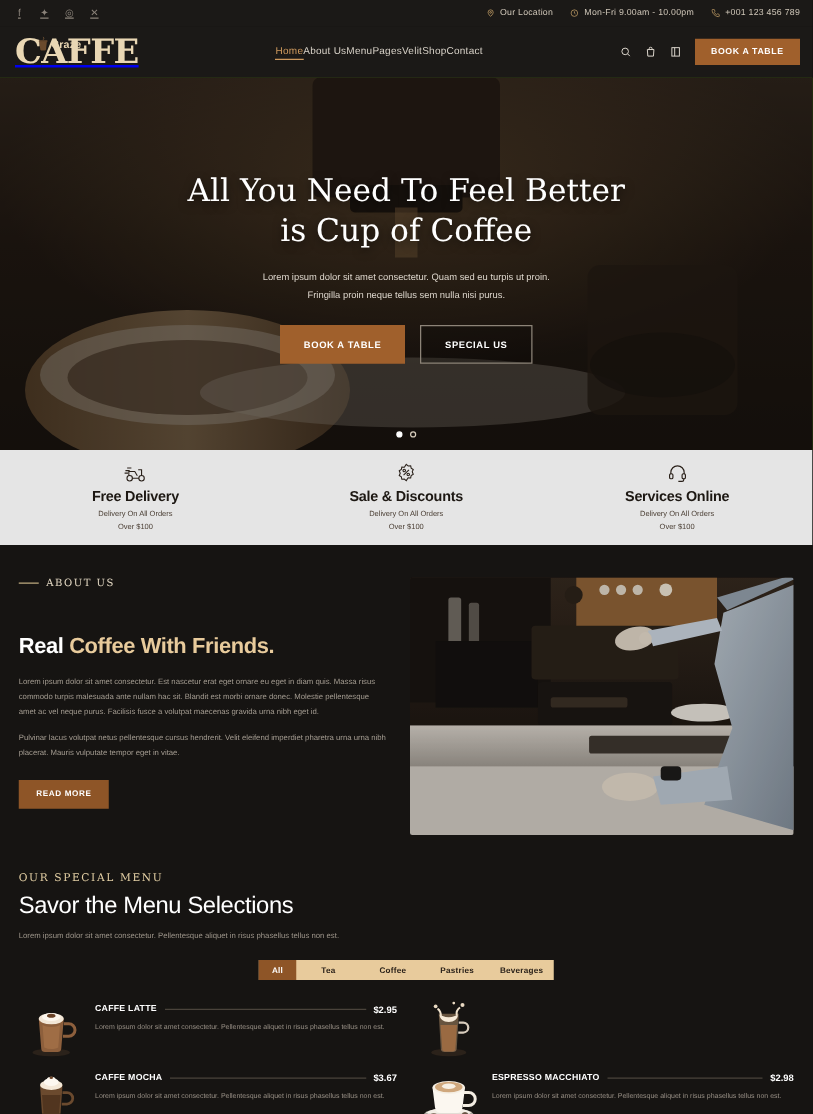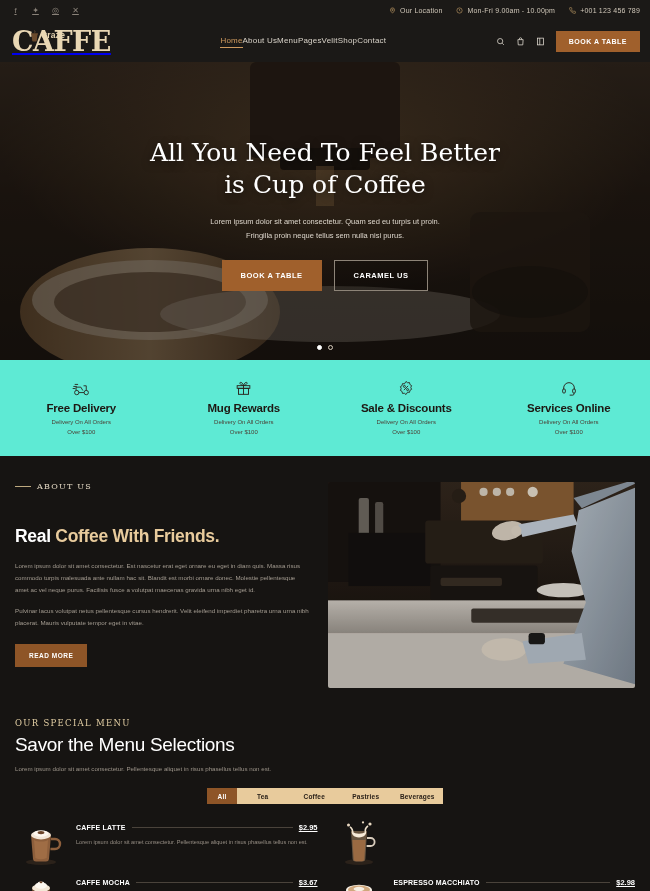--- a/index.html
+++ b/index.html
@@ -86,21 +86,21 @@
   .hero-btns .b2 {
     background:rgba(0,0,0,.18); color:#fff; font-size:7.5px; font-weight:bold;
     letter-spacing:.5px; padding:10px 19px; border:1px solid #8d8478; cursor:pointer;
   }
   .dots { position:absolute; bottom:10px; left:0; right:0; display:flex; justify-content:center; gap:6px; z-index:4;}
   .dot { width:5px; height:5px; border-radius:50%; border:1px solid #d8cdbd; background:transparent; cursor:pointer;}
   .dot.on { background:#fff; border-color:#fff; }
 
   
   .features {
-    background:#5eead4; height:96px;
+    background:#e5e5e5; height:76px;
     display:flex; align-items:center;
   }
   .feat { flex:1; text-align:center; color:#211b15; }
   .feat .ficon { height:19px; display:flex; align-items:center; justify-content:center; margin-bottom:4px; }
   .feat h3 { font-size:11.5px; font-weight:bold; letter-spacing:-.2px; color:#1d1813; }
   .feat p { font-size:6px; line-height:1.65; color:#4c4036; margin-top:4px; }
 
   
   .about {
     background:#161412; padding:26px 15px 30px 15px;
@@ -152,21 +152,21 @@
   }
   .tab.on { background:#8e5527; color:#fff; flex:0 0 30px; }
 
   .items { margin-top:14px; display:grid; grid-template-columns:1fr 1fr; gap:7px 15px; }
   .item { display:flex; gap:9px; align-items:flex-start; }
   .item-thumb { width:52px; height:48px; flex:0 0 52px; position:relative; overflow:hidden;}
   .item-body { flex:1; padding-top:5px; }
   .item-top { display:flex; align-items:center; gap:6px; }
   .item-name { font-size:7px; font-weight:bold; color:#fff; letter-spacing:.2px; white-space:nowrap;}
   .item-dash { flex:1; height:1px; background:#4a433b; }
-  .item-price { font-size:7.5px; font-weight:bold; color:#fff;text-decoration:underline; }
+  .item-price { font-size:7.5px; font-weight:bold; color:#fff; }
   .item-desc { margin-top:5px; font-size:5.6px; line-height:1.85; color:#968e84; }
 </style>
 </head>
 <body>
 
 <div class="page">
 
   <div class="topbar">
     <div class="socials">
       <a class="s-ico" href="#">f</a>
@@ -277,21 +277,21 @@
     </svg>
     <div class="hero-overlay"></div>
     <div class="hero-inner">
       <h1>
         <span>All You Need To Feel Better</span><br>
         <span>is Cup of Coffee</span>
       </h1>
       <p>Lorem ipsum dolor sit amet consectetur. Quam sed eu turpis ut proin. Fringilla proin neque tellus sem nulla nisi purus.</p>
       <div class="hero-btns">
         <button class="b1">BOOK A TABLE</button>
-        <button class="b2">CARAMEL US</button>
+        <button class="b2">SPECIAL US</button>
       </div>
     </div>
     <div class="dots">
       <span class="dot on"></span>
       <span class="dot"></span>
     </div>
   </div>
 
   <div class="features">
     <div class="feat">
@@ -301,36 +301,20 @@
             <circle cx="21" cy="17" r="3.2"></circle>
           <path d="M10 17h8"></path>
             <path d="M21 14V7h-4"></path>
             <path d="M6 14V9h7l3 5"></path>
           <path d="M4 5h5"></path>
             <path d="M2 8h5"></path>
             <path d="M1 11h4"></path>
         </svg>
       </div>
       <h3>Free Delivery</h3>
-      <p>
-        <span>Delivery On All Orders</span><br>
-        <span>Over $100</span>
-      </p>
-    </div>
-    <div class="feat">
-      <div class="ficon">
-        <svg width="17" height="16" viewBox="0 0 24 24" fill="none" stroke="#2a211a" stroke-width="1.4">
-          <rect x="2.5" y="8.5" width="19" height="4"></rect>
-            <rect x="4.5" y="12.5" width="15" height="9"></rect>
-          <path d="M12 8.5v13"></path>
-          <path d="M12 8.5S10.5 3 7.5 3.6 9 8.5 12 8.5z"></path>
-            <path d="M12 8.5S13.5 3 16.5 3.6 15 8.5 12 8.5z"></path>
-        </svg>
-      </div>
-      <h3>Mug Rewards</h3>
       <p>
         <span>Delivery On All Orders</span><br>
         <span>Over $100</span>
       </p>
     </div>
     <div class="feat">
       <div class="ficon">
         <svg width="16" height="16" viewBox="0 0 24 24" fill="none" stroke="#2a211a" stroke-width="1.3">
           <path d="M12 2.2l2.3 1.9 3-.2.6 2.9 2.5 1.6-1.2 2.8 1.2 2.8-2.5 1.6-.6 2.9-3-.2L12 21.8l-2.3-1.9-3 .2-.6-2.9-2.5-1.6 1.2-2.8-1.2-2.8 2.5-1.6.6-2.9 3 .2z"></path>
           <circle cx="9.6" cy="9.6" r="1.5"></circle>

